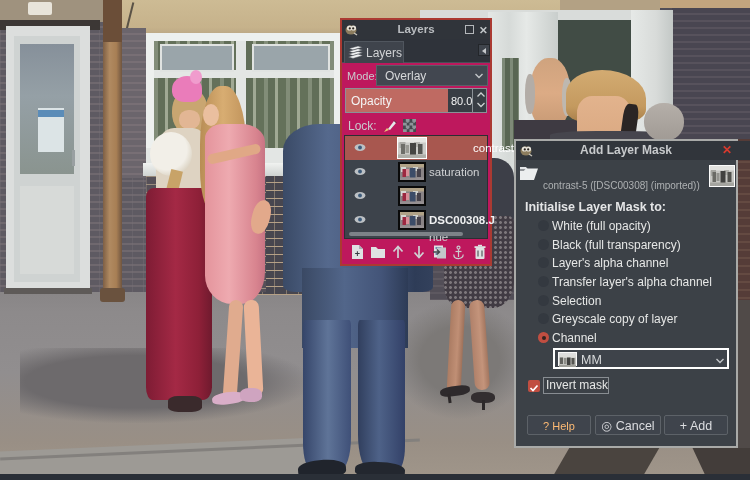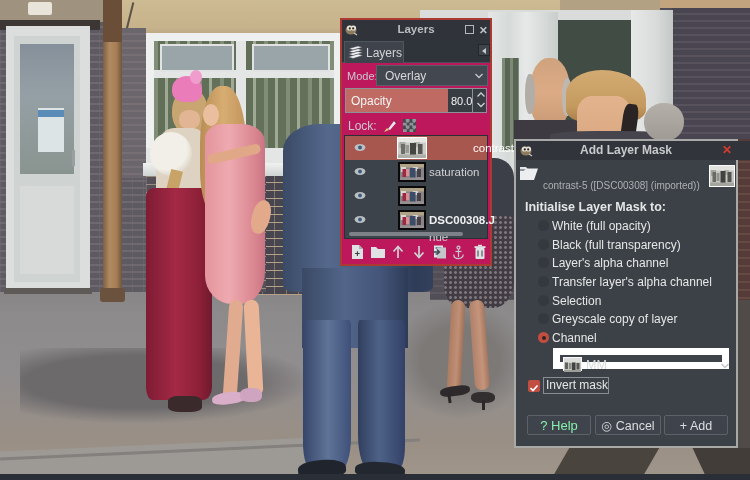--- a/index.html
+++ b/index.html
@@ -419,21 +419,21 @@
           <span style="position:absolute;left:22px;top:1px;width:11px;height:11px;border-radius:50%;background:#343940;"></span>
           <span style="position:absolute;left:36px;top:0;font-size:12px;color:#e6e7e6;white-space:nowrap;">Greyscale copy of layer</span>
         </div>
       <div style="position:relative;height:18.7px;">
           <span style="position:absolute;left:22px;top:1px;width:11px;height:11px;border-radius:50%;background:#c14e41;"></span>
           <span style="position:absolute;left:25.5px;top:4.5px;width:4px;height:4px;border-radius:50%;background:#33231f;"></span>
           <span style="position:absolute;left:36px;top:0;font-size:12px;color:#e6e7e6;white-space:nowrap;">Channel</span>
         </div>
     </div>
 
-    <div class="st" style="left:37px;top:207px;width:176px;height:21px;background:#3e434a;border:7px solid #ffffff;box-sizing:border-box;">
+    <div class="st" style="left:37px;top:207px;width:176px;height:21px;background:#3e434a;border:2px solid #ffffff;box-sizing:border-box;">
       <div class="st" style="left:3px;top:2px;width:19px;height:14px;background:#ddd;border:1px solid #f8f8f8;box-sizing:border-box;">
         <svg width="17" height="12" viewBox="0 0 17 12">
             <rect width="17" height="12" fill="#c2c2be"></rect>
             <rect x="0" y="0" width="17" height="2.5" fill="#dcdcd9"></rect>
             <rect x="1" y="2.5" width="3" height="6.5" fill="#62625e"></rect>
             <rect x="5" y="3" width="2.5" height="6" fill="#8e8e89"></rect>
             <rect x="8" y="2.5" width="3.5" height="7.5" fill="#424240"></rect>
             <rect x="12.5" y="3" width="3" height="6.5" fill="#555551"></rect>
             <rect x="0" y="10" width="17" height="2" fill="#9e9e98"></rect>
           </svg>
@@ -447,21 +447,21 @@
     <div class="st" style="left:12px;top:239px;width:12px;height:12px;background:#c14e41;border-radius:2px;">
       <svg width="12" height="12" viewBox="0 0 12 12">
           <path d="M2.5 6 L5 8.5 L9.5 3.5" fill="none" stroke="#fff" stroke-width="1.7"></path>
         </svg>
     </div>
     <div class="st" style="left:27px;top:236px;width:66px;height:17px;border:1px solid #888d92;box-sizing:border-box;">
       <span class="st" style="left:2px;top:0px;font-size:12px;color:#e6e7e6;white-space:nowrap;">Invert mask</span>
     </div>
 
     <div class="st" style="left:11px;top:274px;width:64px;height:20px;background:#404550;background:#3f444c;border:1px solid #5d6268;border-radius:2px;box-sizing:border-box;text-align:center;">
-      <span style="font-size:13px;color:#86efac;line-height:18px;">? Help</span>
+      <span style="font-size:11px;color:#fdba74;line-height:18px;">? Help</span>
     </div>
     <div class="st" style="left:79px;top:274px;width:66px;height:20px;background:#3f444c;border:1px solid #5d6268;border-radius:2px;box-sizing:border-box;text-align:center;">
       <span style="font-size:12.5px;color:#dcdde0;line-height:18px;">◎ Cancel</span>
     </div>
     <div class="st" style="left:148px;top:274px;width:64px;height:20px;background:#3f444c;border:1px solid #5d6268;border-radius:2px;box-sizing:border-box;text-align:center;">
       <span style="font-size:12.5px;color:#dcdde0;line-height:18px;">+ Add</span>
     </div>
   </div>
 </div>
 

